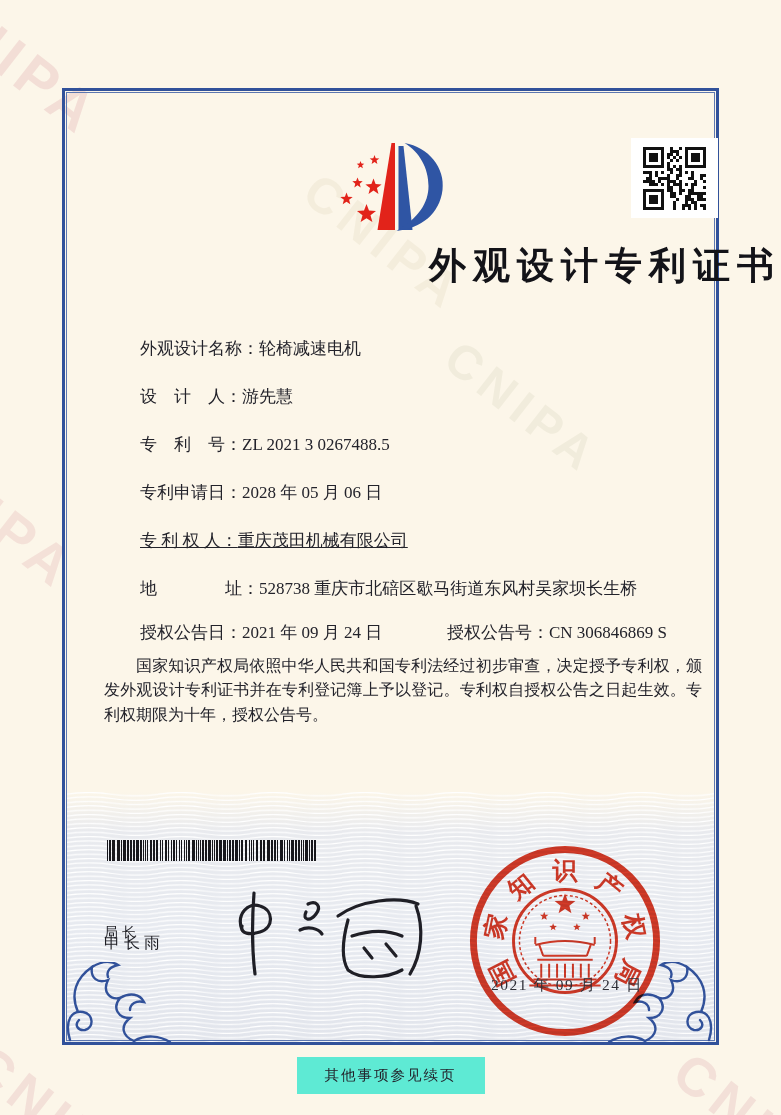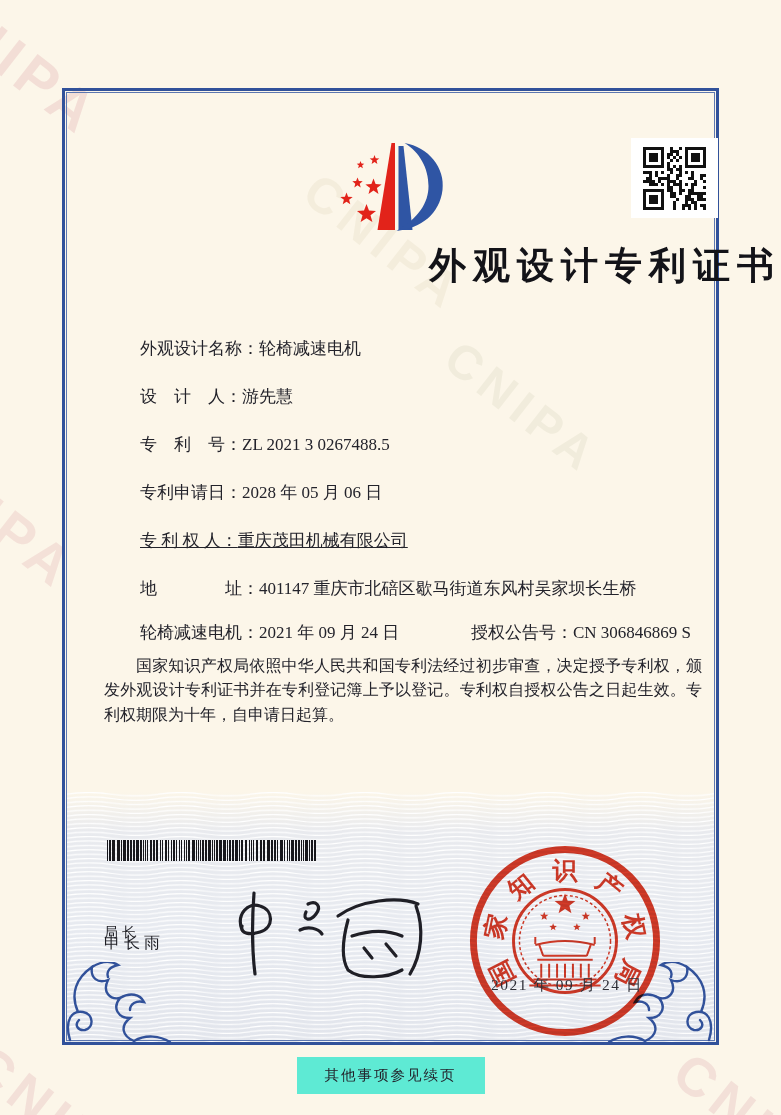--- a/index.html
+++ b/index.html
@@ -41,21 +41,21 @@
           display:flex;align-items:center;justify-content:center;}
   .logo{position:absolute;left:328px;top:130px;z-index:3;}
   .title{
     position:absolute;left:0;top:241px;width:100%;text-align:right;z-index:3;
     font-size:37px;font-weight:bold;letter-spacing:7px;color:#131318;
   }
   
   .field{position:absolute;left:104px;z-index:3;font-size:17px;color:#23232b;white-space:nowrap;margin-left:36px;}
   .f0{top:337px;} .f1{top:385px;} .f2{top:433px;} .f3{top:481px;} .f4{top:529px;text-decoration:underline;} .f5{top:577px;}
   .grant-date{top:621px;}
-  .grant-no{left:435px;top:621px;}
+  .grant-no{left:411px;top:621px;}
   
   .body-text{position:absolute;left:104px;top:654px;width:598px;z-index:3;}
   .body-text p{margin:0;font-size:16px;line-height:24.4px;text-align:justify;text-indent:2em;color:#23232b;}
   
   .barcode{position:absolute;left:106px;top:840px;z-index:3;}
   .barcode rect{fill:#17171c;}
   
   .signer-title{position:absolute;left:104px;top:896px;z-index:3;font-size:14px;letter-spacing:4px;color:#1e1e24;margin-top:28px;}
   .signer-name{position:absolute;left:104px;top:933px;z-index:3;font-size:16px;letter-spacing:4px;color:#1e1e24;}
   .autograph{position:absolute;left:230px;top:890px;z-index:3;}
@@ -277,31 +277,31 @@
   <div class="field f2">
     <span>专　利　号：</span><span>ZL 2021 3 0267488.5</span>
   </div>
   <div class="field f3">
     <span>专利申请日：</span><span>2028 年 05 月 06 日</span>
   </div>
   <div class="field f4">
     <span>专 利 权 人：</span><span>重庆茂田机械有限公司</span>
   </div>
   <div class="field f5">
-    <span>地　　　　址：</span><span>401147 重庆市北碚区歇马街道东风村吴家坝长生桥</span>
+    <span>地　　　　址：</span><span>528738 重庆市北碚区歇马街道东风村吴家坝长生桥</span>
   </div>
   <div class="field grant-date">
-    <span>轮椅减速电机：</span><span>2021 年 09 月 24 日</span>
+    <span>授权公告日：</span><span>2021 年 09 月 24 日</span>
   </div>
   <div class="field grant-no">
     <span>授权公告号：</span><span>CN 306846869 S</span>
   </div>
 
   <div class="body-text">
-    <p>国家知识产权局依照中华人民共和国专利法经过初步审查，决定授予专利权，颁发外观设计专利证书并在专利登记簿上予以登记。专利权自授权公告之日起生效。专利权期限为十年，自申请日起算。</p>
+    <p>国家知识产权局依照中华人民共和国专利法经过初步审查，决定授予专利权，颁发外观设计专利证书并在专利登记簿上予以登记。专利权自授权公告之日起生效。专利权期限为十年，授权公告号。</p>
   </div>
 
   <svg class="barcode" width="216" height="21">
       <g id="barcode-bars">
         <rect x="1" y="0" width="1" height="21"></rect>
         <rect x="3" y="0" width="2" height="21"></rect>
         <rect x="6" y="0" width="3" height="21"></rect>
         <rect x="11" y="0" width="3" height="21"></rect>
         <rect x="15" y="0" width="1" height="21"></rect>
         <rect x="17" y="0" width="3" height="21"></rect>

